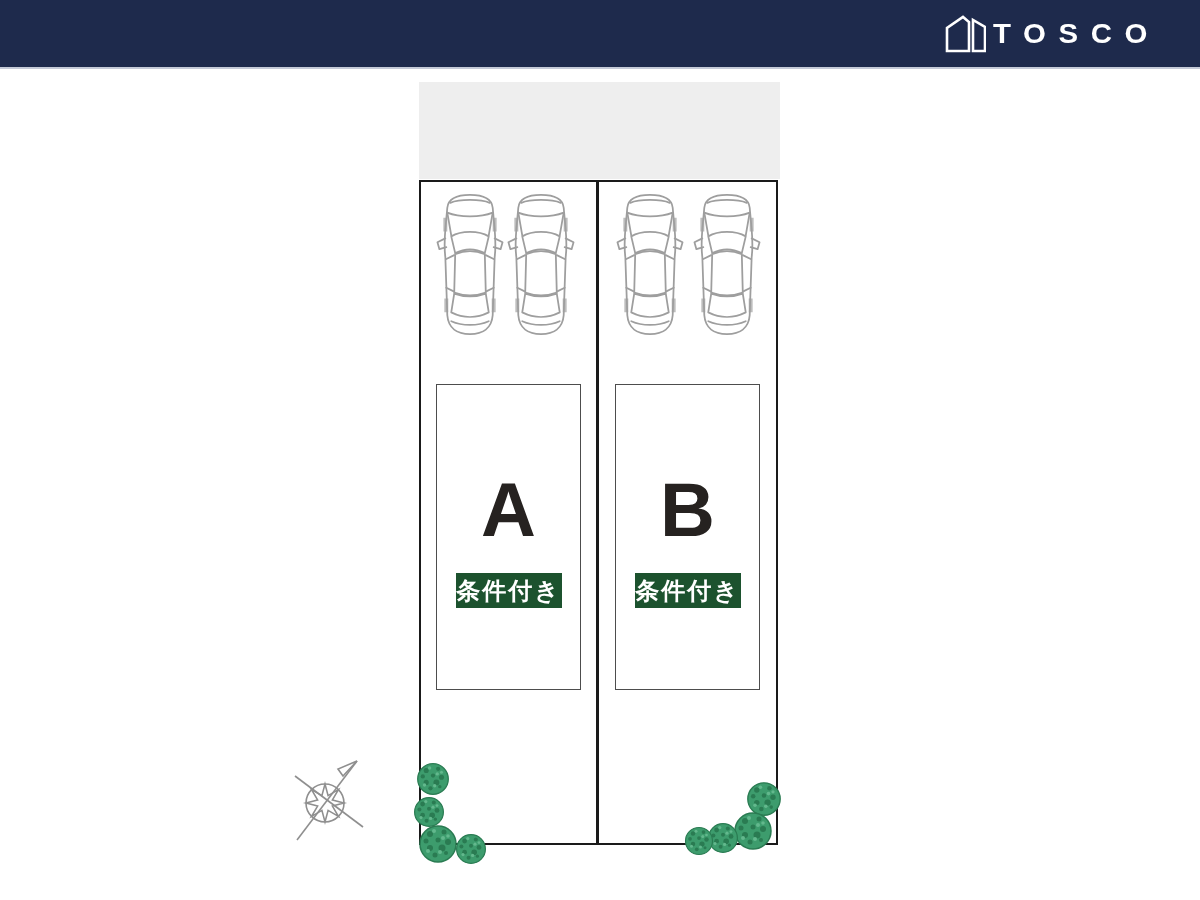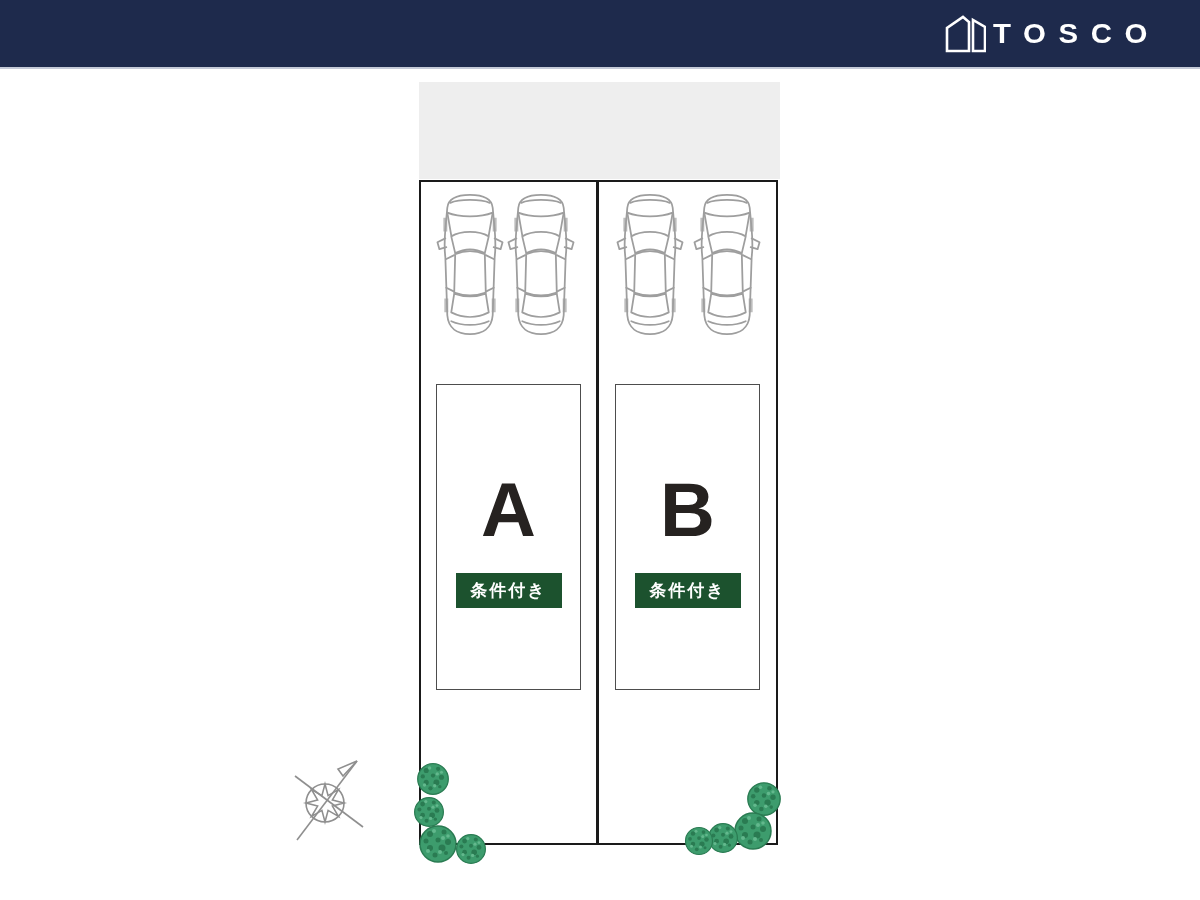--- a/index.html
+++ b/index.html
@@ -44,21 +44,21 @@
   .footprint-a{left:436px;}
   .footprint-b{left:615px;}
   .lot-letter{
     position:absolute;left:0;right:0;top:87px;text-align:center;
     font-size:76px;font-weight:700;line-height:1;color:#262220;
   }
   .badge{
     position:absolute;left:50%;transform:translateX(-50%);top:188px;
     width:106px;height:35px;background:#1c522e;color:#ffffff;
     display:flex;align-items:center;justify-content:center;
-    font-size:17px;font-weight:700;letter-spacing:2px;white-space:nowrap;
+    font-size:24px;font-weight:700;letter-spacing:2px;white-space:nowrap;
   }
   .overlay{position:absolute;left:0;top:0;width:1200px;height:900px;pointer-events:none;}
 </style>
 </head>
 <body>
 
 <div class="header">
   <div class="logo">
     <svg width="44" height="40" viewBox="0 0 44 40">
       <g fill="none" stroke="#ffffff" stroke-width="2.6" stroke-linejoin="miter">

